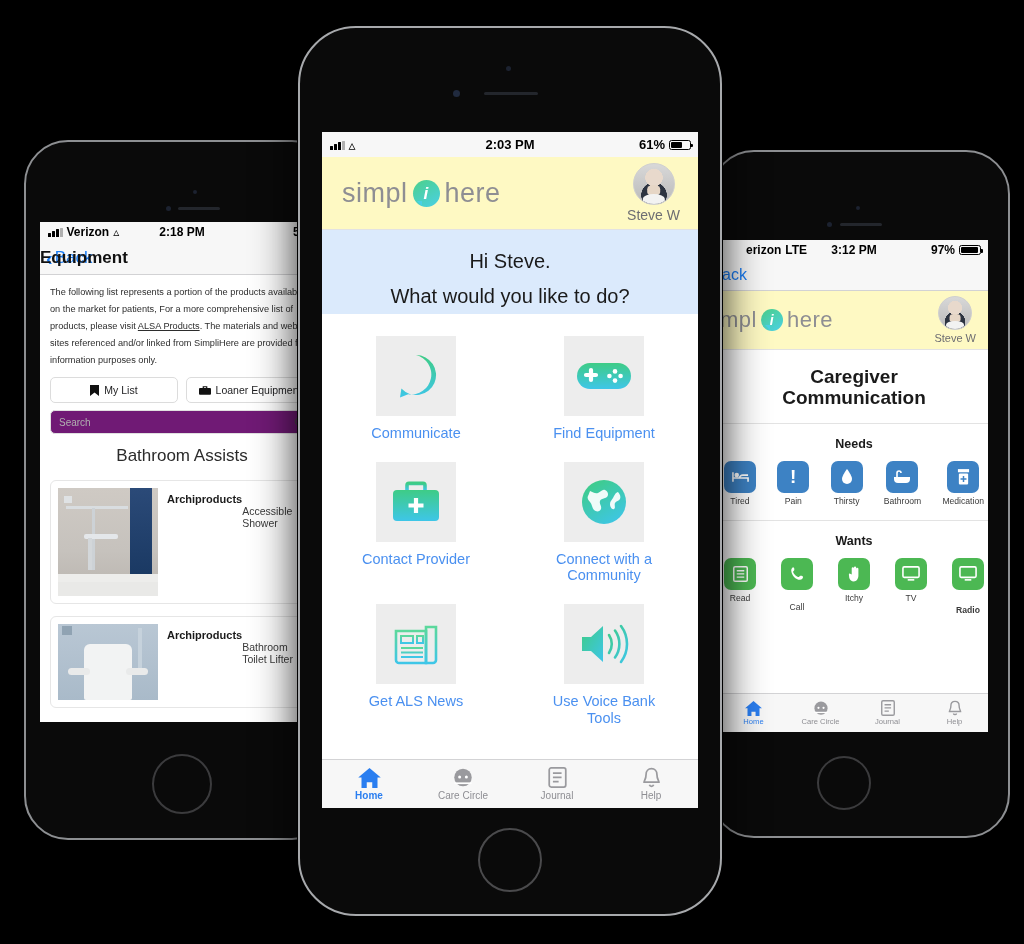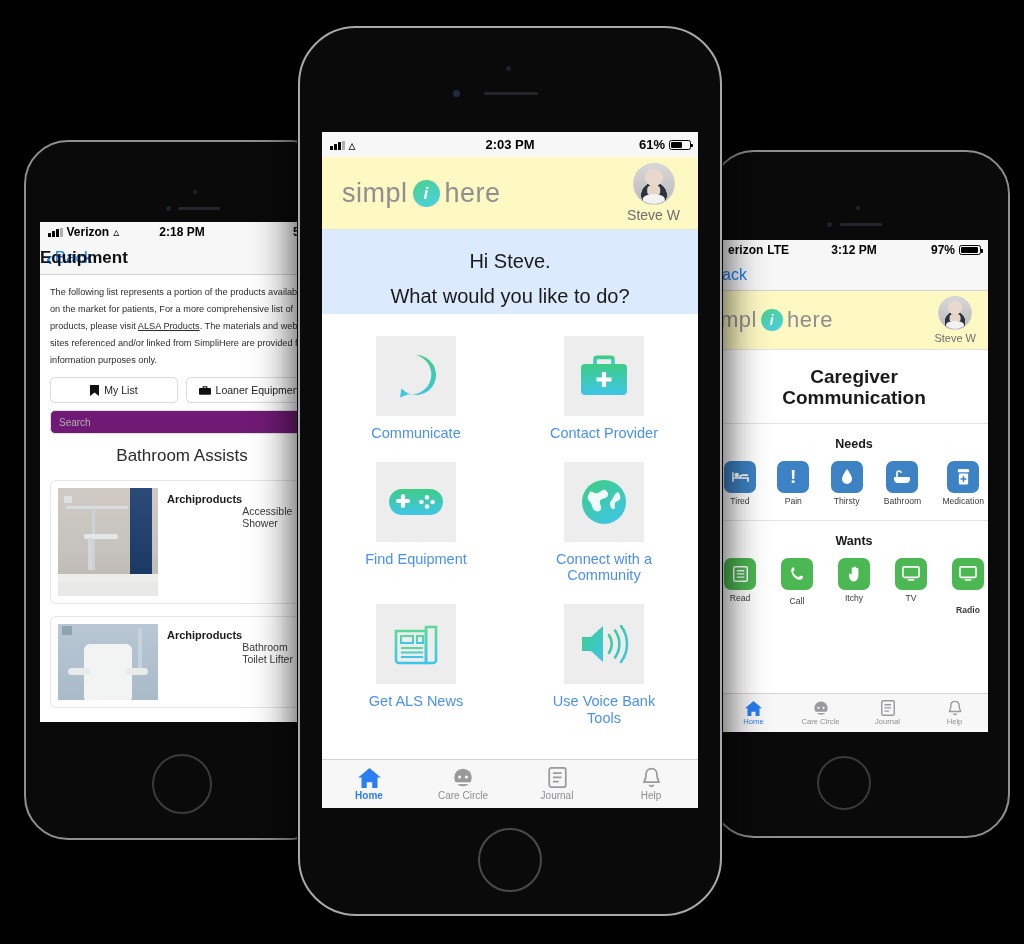--- a/index.html
+++ b/index.html
@@ -242,21 +242,21 @@
   </div>
 
   <div class="phone right">
     <div class="cam" style="left:115px;top:70px;"></div>
     <div class="cam" style="left:144px;top:54px;width:4px;height:4px;"></div>
     <div class="speaker" style="left:128px;top:71px;width:42px;"></div>
     <div class="homebtn" style="left:105px;bottom:26px;width:54px;height:54px;"></div>
 
     <div class="screen" style="left:8px;top:88px;width:268px;height:492px;">
 
-      <div class="statusbar" style="height:20px;">
+      <div class="statusbar" style="height:20px;padding-left:18px;">
         <div class="sb-left">
           <span>erizon</span>
           <span>LTE</span>
         </div>
         <div class="sb-center">3:12 PM</div>
         <div class="sb-right">
           <span>97%</span>
           <span class="batt">
               <span style="width:97%"></span>
             </span>
@@ -342,21 +342,21 @@
               </svg>
           </div>
           <div class="il" style="font-size:8.6px;margin-top:3px;">Read</div>
         </div>
         <div class="icell">
           <div class="isq green" style="width:32px;height:32px;">
             <svg width="15" height="15" viewBox="0 0 16 16">
                 <path d="M3.4 1.2c1.2 0 1.5 2.6 1.1 3.3-.4.7-1.3.8-1.1 1.9.3 1.8 3.5 5 5.3 5.3 1.1.2 1.2-.7 1.9-1.1.7-.4 3.3-.1 3.3 1.1 0 1.6-1.6 3-3.2 3C6.3 14.7 1.3 9.7 1.3 4.4c0-1.6 1.4-3.2 2.1-3.2z" fill="#fff"></path>
               </svg>
           </div>
-          <div class="il" style="font-size:8.6px;margin-top:6px;">Call</div>
+          <div class="il" style="font-size:8.6px;margin-top:12px;">Call</div>
         </div>
         <div class="icell">
           <div class="isq green" style="width:32px;height:32px;">
             <svg width="13" height="16" viewBox="0 0 14 17">
                 <path d="M4 7V2.4a1.2 1.2 0 012.4 0V7V1.6a1.2 1.2 0 012.4 0V7V3a1.2 1.2 0 012.4 0v7.2c0 3.6-2 6.4-5 6.4-2.4 0-4-1.6-4.8-3.8L1 9.6c-.3-1 .5-1.8 1.3-1.5L4 9z" fill="#fff"></path>
               </svg>
           </div>
           <div class="il" style="font-size:8.6px;margin-top:3px;">Itchy</div>
         </div>
         <div class="icell">
@@ -466,37 +466,20 @@
               <defs>
                   <linearGradient id="g1" x1="0" y1="0" x2="0" y2="1">
                 <stop offset="0" stop-color="#3ECC86"></stop>
                     <stop offset="1" stop-color="#3EC6E8"></stop>
                   </linearGradient>
                 </defs>
               <path d="M24 3a20 20 0 11-14.6 33.6L8 45.6l8.2-3.4A20 20 0 0024 3z" fill="url(#g1)"></path>
             </svg>
           </div>
           <div class="label" style="font-size:14.5px;margin-top:9px;">Communicate</div>
-        </div>
-
-        <div class="action">
-          <div class="tile" style="width:80px;height:80px;">
-            <svg width="50" height="44" viewBox="0 0 50 44">
-              <defs>
-                  <linearGradient id="g2" x1="0" y1="0" x2="0" y2="1">
-                <stop offset="0" stop-color="#3ECC86"></stop>
-                    <stop offset="1" stop-color="#3EC6E8"></stop>
-                  </linearGradient>
-                </defs>
-              <rect x="2" y="10" width="46" height="31" rx="4" fill="url(#g2)"></rect>
-              <path d="M16 10V5.4a2 2 0 012-2h14a2 2 0 012 2V10" stroke="url(#g2)" stroke-width="3.6" fill="none"></path>
-              <path d="M25 18v15M17.5 25.5h15" stroke="#fff" stroke-width="4.2"></path>
-            </svg>
-          </div>
-          <div class="label" style="font-size:14.5px;margin-top:9px;">Contact Provider</div>
         </div>
 
         <div class="action">
           <div class="tile" style="width:80px;height:80px;">
             <svg width="54" height="30" viewBox="0 0 54 30">
               <defs>
                   <linearGradient id="g3" x1="0" y1="0" x2="0" y2="1">
                 <stop offset="0" stop-color="#3ECC86"></stop>
                     <stop offset="1" stop-color="#3EC6E8"></stop>
                   </linearGradient>
@@ -507,20 +490,37 @@
                 <circle cx="43.6" cy="15" r="2.3" fill="#fff"></circle>
               <circle cx="38" cy="19.6" r="2.3" fill="#fff"></circle>
                 <circle cx="32.4" cy="15" r="2.3" fill="#fff"></circle>
             </svg>
           </div>
           <div class="label" style="font-size:14.5px;margin-top:9px;">Find Equipment</div>
         </div>
 
         <div class="action">
           <div class="tile" style="width:80px;height:80px;">
+            <svg width="50" height="44" viewBox="0 0 50 44">
+              <defs>
+                  <linearGradient id="g2" x1="0" y1="0" x2="0" y2="1">
+                <stop offset="0" stop-color="#3ECC86"></stop>
+                    <stop offset="1" stop-color="#3EC6E8"></stop>
+                  </linearGradient>
+                </defs>
+              <rect x="2" y="10" width="46" height="31" rx="4" fill="url(#g2)"></rect>
+              <path d="M16 10V5.4a2 2 0 012-2h14a2 2 0 012 2V10" stroke="url(#g2)" stroke-width="3.6" fill="none"></path>
+              <path d="M25 18v15M17.5 25.5h15" stroke="#fff" stroke-width="4.2"></path>
+            </svg>
+          </div>
+          <div class="label" style="font-size:14.5px;margin-top:9px;">Contact Provider</div>
+        </div>
+
+        <div class="action">
+          <div class="tile" style="width:80px;height:80px;">
             <svg width="48" height="48" viewBox="0 0 48 48">
               <defs>
                   <linearGradient id="g4" x1="0.2" y1="0" x2="0.8" y2="1">
                 <stop offset="0" stop-color="#3ECC86"></stop>
                     <stop offset="1" stop-color="#3EC6E8"></stop>
                   </linearGradient>
                 </defs>
               <circle cx="24" cy="24" r="22" fill="url(#g4)"></circle>
               <path d="M10 13c3 1 5 3 8 2s4-4 7-3 4 5 2 7-6 1-7 4 2 5 1 8-5 3-7 1-2-6-4-8-3-4-2-6 2-5 2-5z" fill="#fff" opacity=".92"></path>
               <path d="M38 14c2 2 3 5 2 7s-4 2-5 4 1 5-1 6-4-2-4-5 2-4 3-6 3-6 5-6z" fill="#fff" opacity=".92"></path>

